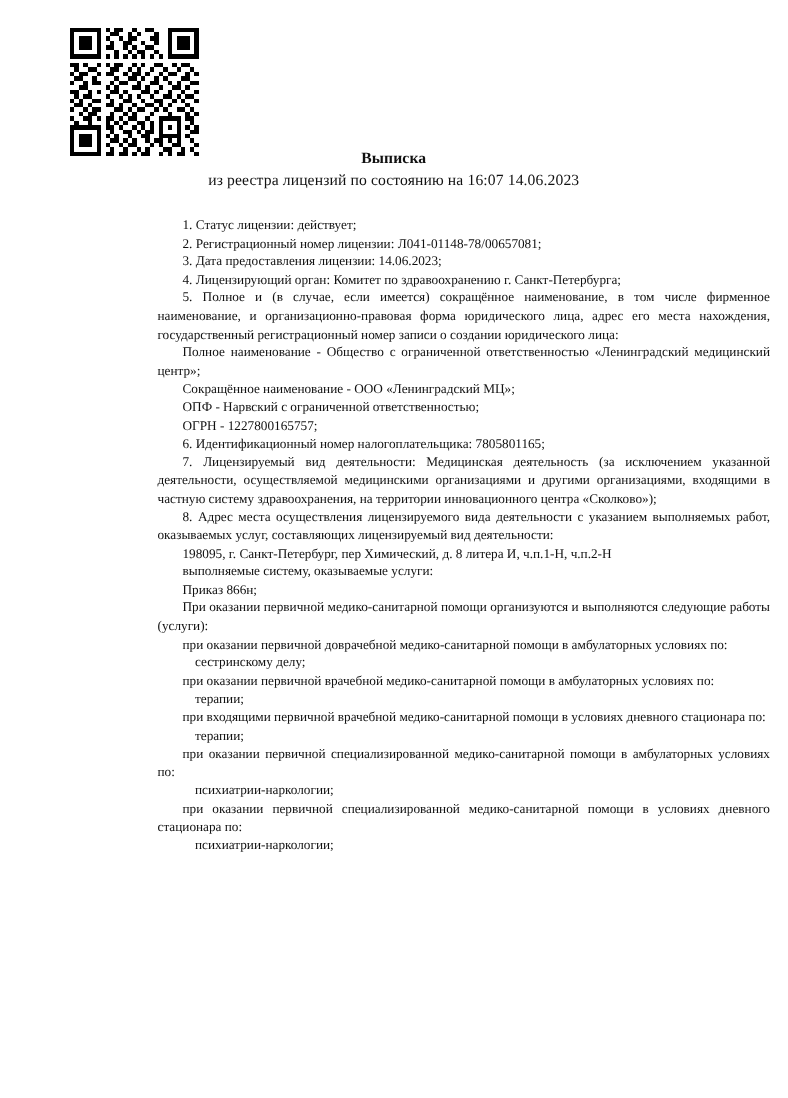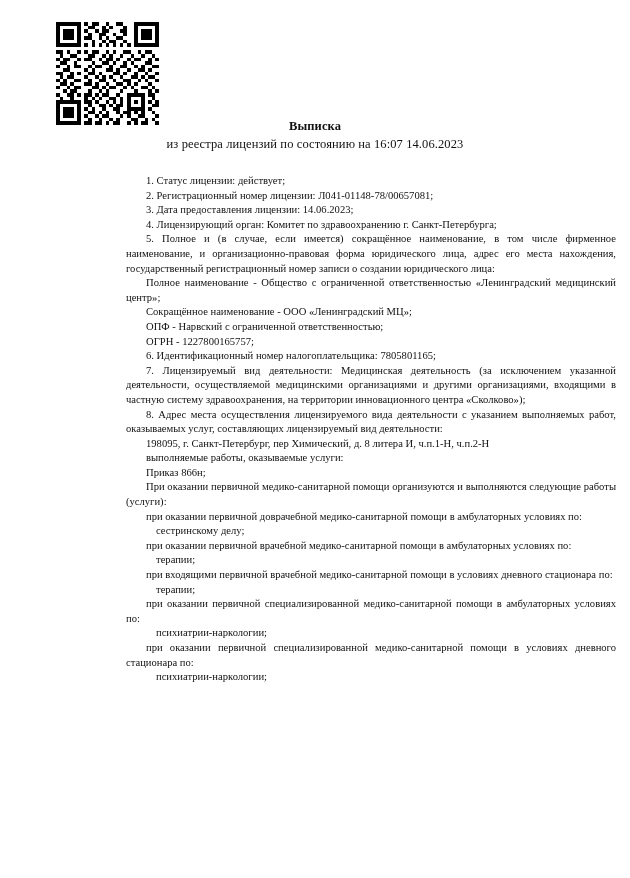--- a/index.html
+++ b/index.html
@@ -341,21 +341,21 @@
     <p class="para">4. Лицензирующий орган: Комитет по здравоохранению г. Санкт-Петербурга;</p>
     <p class="para">5. Полное и (в случае, если имеется) сокращённое наименование, в том числе фирменное наименование, и организационно-правовая форма юридического лица, адрес его места нахождения, государственный регистрационный номер записи о создании юридического лица:</p>
     <p class="para">Полное наименование - Общество с ограниченной ответственностью «Ленинградский медицинский центр»;</p>
     <p class="para left">Сокращённое наименование - ООО «Ленинградский МЦ»;</p>
     <p class="para left">ОПФ - Нарвский с ограниченной ответственностью;</p>
     <p class="para left">ОГРН - 1227800165757;</p>
     <p class="para left">6. Идентификационный номер налогоплательщика: 7805801165;</p>
     <p class="para">7. Лицензируемый вид деятельности: Медицинская деятельность (за исключением указанной деятельности, осуществляемой медицинскими организациями и другими организациями, входящими в частную систему здравоохранения, на территории инновационного центра «Сколково»);</p>
     <p class="para">8. Адрес места осуществления лицензируемого вида деятельности с указанием выполняемых работ, оказываемых услуг, составляющих лицензируемый вид деятельности:</p>
     <p class="para left">198095, г. Санкт-Петербург, пер Химический, д. 8 литера И, ч.п.1-Н, ч.п.2-Н</p>
-    <p class="para left">выполняемые работы, оказываемые услуги:</p>
+    <p class="para left">выполняемые систему, оказываемые услуги:</p>
     <p class="para left">Приказ 866н;</p>
     <p class="para">При оказании первичной медико-санитарной помощи организуются и выполняются следующие работы (услуги):</p>
     <p class="para">при оказании первичной доврачебной медико-санитарной помощи в амбулаторных условиях по:</p>
     <p class="para sub">сестринскому делу;</p>
     <p class="para">при оказании первичной врачебной медико-санитарной помощи в амбулаторных условиях по:</p>
     <p class="para sub">терапии;</p>
     <p class="para">при входящими первичной врачебной медико-санитарной помощи в условиях дневного стационара по:</p>
     <p class="para sub">терапии;</p>
     <p class="para">при оказании первичной специализированной медико-санитарной помощи в амбулаторных условиях по:</p>
     <p class="para sub">психиатрии-наркологии;</p>

